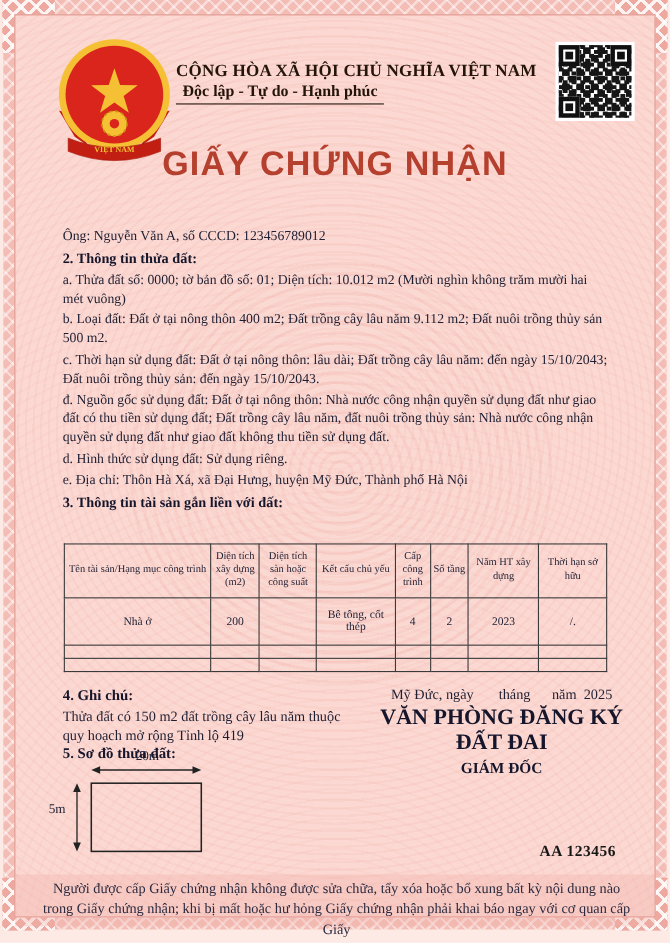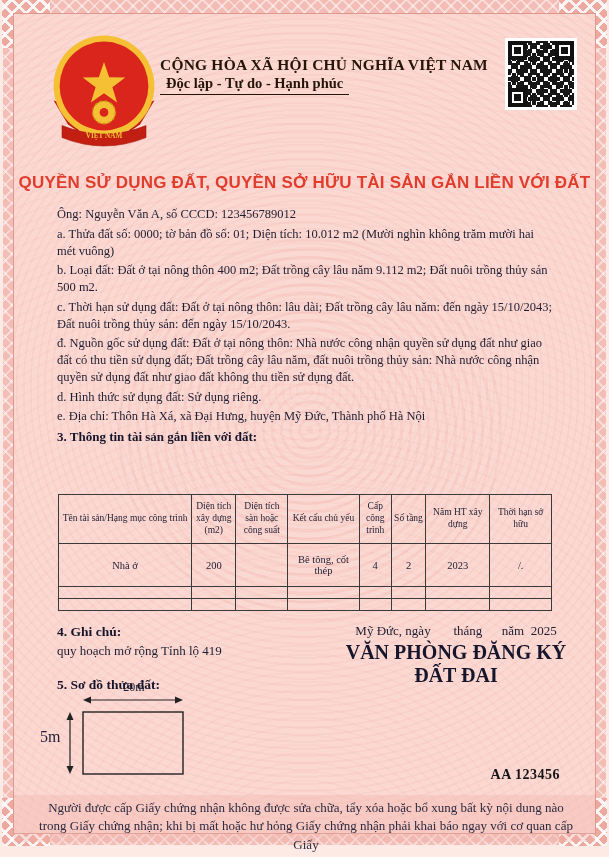--- a/index.html
+++ b/index.html
@@ -81,21 +81,21 @@
   .row-empty td{height:11px;}
   .sec4-left{position:absolute; left:57px; top:621px; width:270px; font-size:13px; line-height:1.4;}
   .sec4-left .sec-head{font-size:13.5px;}
   .sec4-right{position:absolute; left:338px; top:623px; width:236px; text-align:center;}
   .date-line{font-size:13px; white-space:pre;}
   .office{font-weight:bold; font-size:20px; margin-top:2px; color:#15152b;}
   .signer{font-weight:bold; font-size:14px; margin-top:5px; color:#15152b;}
   .sec5-head{position:absolute; left:57px; top:677px; font-weight:bold; font-size:13.5px; color:#15152b;}
   .diagram{position:absolute; left:40px; top:682px; width:165px; height:105px;}
   .dim-w{position:absolute; left:64px; top:-2px; width:60px; text-align:center; font-size:12px;}
-  .dim-h{position:absolute; left:0px; top:46px; width:24px; text-align:left; font-size:16px;}
+  .dim-h{position:absolute; left:0px; top:46px; width:24px; text-align:center; font-size:12px;}
   .serial{position:absolute; left:420px; top:767px; width:140px; text-align:right;
           font-weight:bold; font-size:14px; color:#161616; letter-spacing:.5px;}
   .footer-note{position:absolute; left:36px; top:799px; width:540px; text-align:center;
                font-size:13px; line-height:1.42; color:#2a2a40;}
 </style>
 </head>
 <body>
 
 <div class="page">
   <div class="frame"></div>
@@ -130,24 +130,25 @@
   </div>
 
   <div class="qr">
     <div class="qr-modules">
       <div class="finder f1"></div>
       <div class="finder f2"></div>
       <div class="finder f3"></div>
     </div>
   </div>
 
-  <div class="doc-subtitle">QUYỀN SỬ DỤNG ĐẤT, QUYỀN SỞ HỮU TÀI SẢN GẮN LIỀN VỚI ĐẤT</div>
+  <div class="doc-title">GIẤY CHỨNG NHẬN</div>
 
   <div class="main-text">
     <p>Ông: Nguyễn Văn A, số CCCD: 123456789012</p>
+    <p class="sec-head">2. Thông tin thửa đất:</p>
     <p>a. Thửa đất số: 0000; tờ bản đồ số: 01; Diện tích: 10.012 m2 (Mười nghìn không trăm mười hai mét vuông)</p>
     <p>b. Loại đất: Đất ở tại nông thôn 400 m2; Đất trồng cây lâu năm 9.112 m2; Đất nuôi trồng thủy sản 500 m2.</p>
     <p>c. Thời hạn sử dụng đất: Đất ở tại nông thôn: lâu dài; Đất trồng cây lâu năm: đến ngày 15/10/2043; Đất nuôi trồng thủy sản: đến ngày 15/10/2043.</p>
     <p>đ. Nguồn gốc sử dụng đất: Đất ở tại nông thôn: Nhà nước công nhận quyền sử dụng đất như giao đất có thu tiền sử dụng đất; Đất trồng cây lâu năm, đất nuôi trồng thủy sản: Nhà nước công nhận quyền sử dụng đất như giao đất không thu tiền sử dụng đất.</p>
     <p>d. Hình thức sử dụng đất: Sử dụng riêng.</p>
     <p>e. Địa chỉ: Thôn Hà Xá, xã Đại Hưng, huyện Mỹ Đức, Thành phố Hà Nội</p>
     <p class="sec-head">3. Thông tin tài sản gắn liền với đất:</p>
   </div>
 
   <table class="tbl">
@@ -200,25 +201,27 @@
       <td></td>
       <td></td>
       <td></td>
       <td></td>
     </tr>
   </tbody>
     </table>
 
   <div class="sec4-left">
     <div class="sec-head">4. Ghi chú:</div>
+    <div>Thửa đất có 150 m2 đất trồng cây lâu năm thuộc</div>
     <div>quy hoạch mở rộng Tỉnh lộ 419</div>
   </div>
   <div class="sec4-right">
     <div class="date-line">Mỹ Đức, ngày       tháng      năm  2025</div>
     <div class="office">VĂN PHÒNG ĐĂNG KÝ ĐẤT ĐAI</div>
+    <div class="signer">GIÁM ĐỐC</div>
   </div>
 
   <div class="sec5-head">5. Sơ đồ thửa đất:</div>
   <div class="diagram">
     <span class="dim-w">20m</span>
     <span class="dim-h">5m</span>
     <svg width="165" height="105" viewBox="0 0 165 105">
       <line x1="46" y1="18" x2="140" y2="18" stroke="#222" stroke-width="1.2"></line>
       <polygon points="43,18 51,14.5 51,21.5" fill="#222"></polygon>
       <polygon points="143,18 135,14.5 135,21.5" fill="#222"></polygon>

